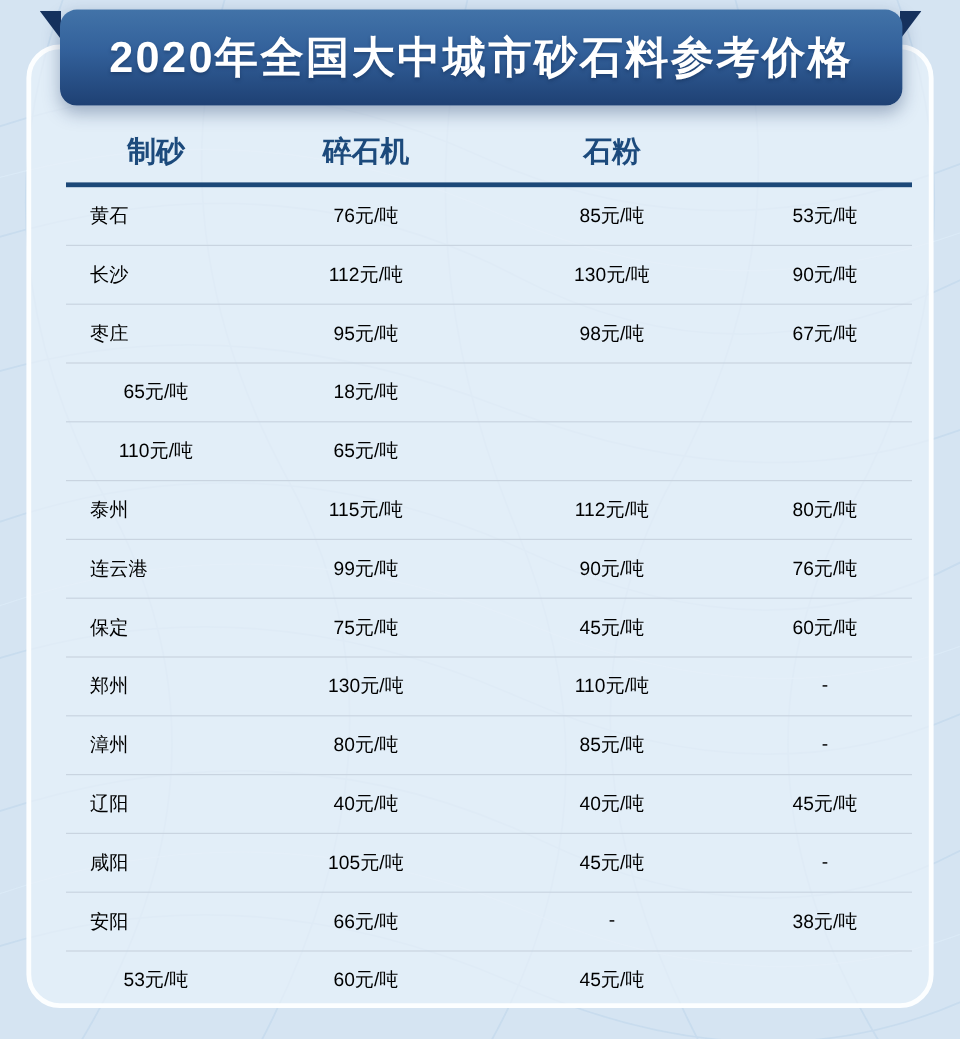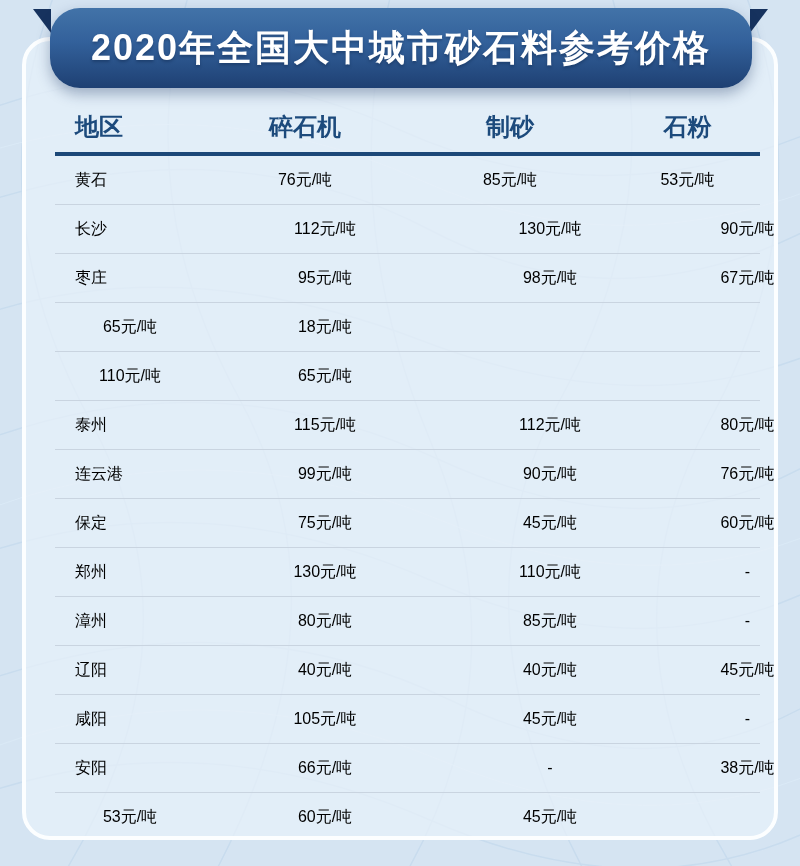--- a/index.html
+++ b/index.html
@@ -27,21 +27,21 @@
     position: absolute; width: 18px; height: 24px;
     background: #16325e; z-index: 2;
   }
   .fold-left  { left: 33px;  top: 9px; clip-path: polygon(0 0, 100% 0, 100% 100%); }
   .fold-right { left: 750px; top: 9px; clip-path: polygon(0 0, 100% 0, 0 100%); }
 
   
   .banner {
     position: absolute; left: 50px; top: 8px;
     width: 702px; height: 80px;
-    border-radius: 30px;
+    border-radius: 14px;
     background: linear-gradient(180deg, #4273a8 0%, #33619b 42%, #1e4073 100%);
     box-shadow: 0 6px 14px rgba(23, 50, 94, 0.35);
     display: flex; align-items: center; justify-content: center;
     z-index: 3;
   }
   .banner h1 {
     margin: 0; color: #ffffff;
     font-size: 36px; font-weight: bold; letter-spacing: 2px;
     text-shadow: 0 2px 3px rgba(10, 30, 60, 0.35);
     white-space: nowrap;
@@ -56,21 +56,21 @@
   .thead {
     border-bottom: 4px solid #1c4878;
     padding-bottom: 11px;
   }
   .thead .hcell {
     color: #1c4a7c; font-size: 24px; font-weight: bold;
     text-align: center; line-height: 28px;
   }
   .thead .hcell.c0 { text-align: left; padding-left: 20px; }
   .trow { height: 48px; align-items: center; }
-  .trow + .trow { border-top: 1px solid #c9d4e0; gap: 20px; }
+  .trow + .trow { border-top: 1px solid #c9d4e0; }
   .cell {
     text-align: center; font-size: 16px; color: #000000;
     white-space: nowrap;
   }
   .cell.c0 { text-align: left; padding-left: 20px; }
 </style>
 </head>
 <body>
 
 <svg class="pattern-svg" width="800" height="866" viewBox="0 0 800 866" aria-hidden="true">
@@ -91,23 +91,22 @@
   <g fill="none" stroke="#dcebf7" stroke-width="1" opacity="0.8">
     <path d="M-40,160 Q200,80 420,180 T880,160"></path>
     <path d="M-40,520 Q200,420 440,520 T880,500"></path>
     <path d="M-40,760 Q200,660 440,760 T880,740"></path>
   </g>
 </svg>
 
 <div class="card">
   <div class="price-table">
     <div class="thead">
-      <div class="hcell c0">地区</div>
+      <div class="hcell c2">制砂</div>
       <div class="hcell c1">碎石机</div>
-      <div class="hcell c2">制砂</div>
       <div class="hcell c3">石粉</div>
     </div>
     <div id="tbody">
         <div class="trow">
           <div class="cell c0">黄石</div>
           <div class="cell c1">76元/吨</div>
           <div class="cell c2">85元/吨</div>
           <div class="cell c3">53元/吨</div>
         </div>
         <div class="trow">

